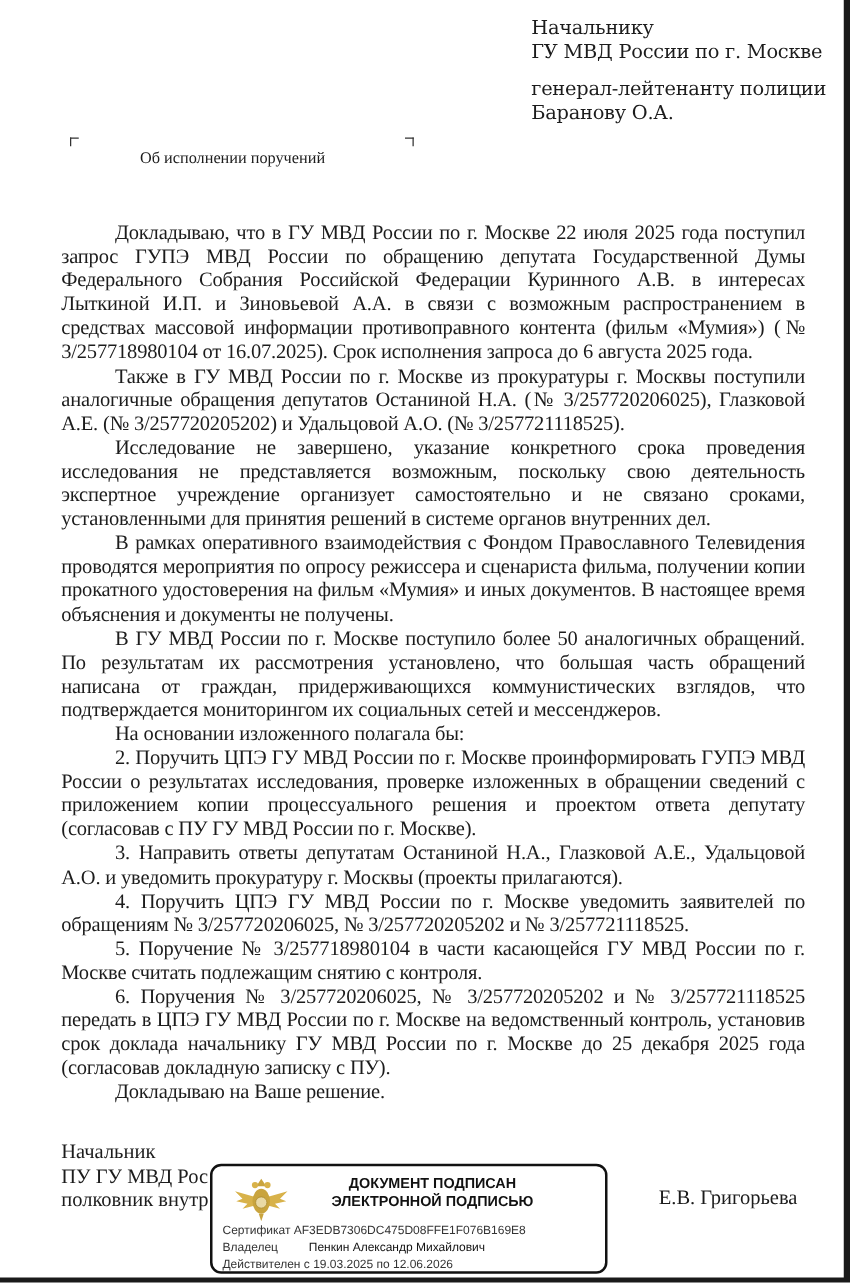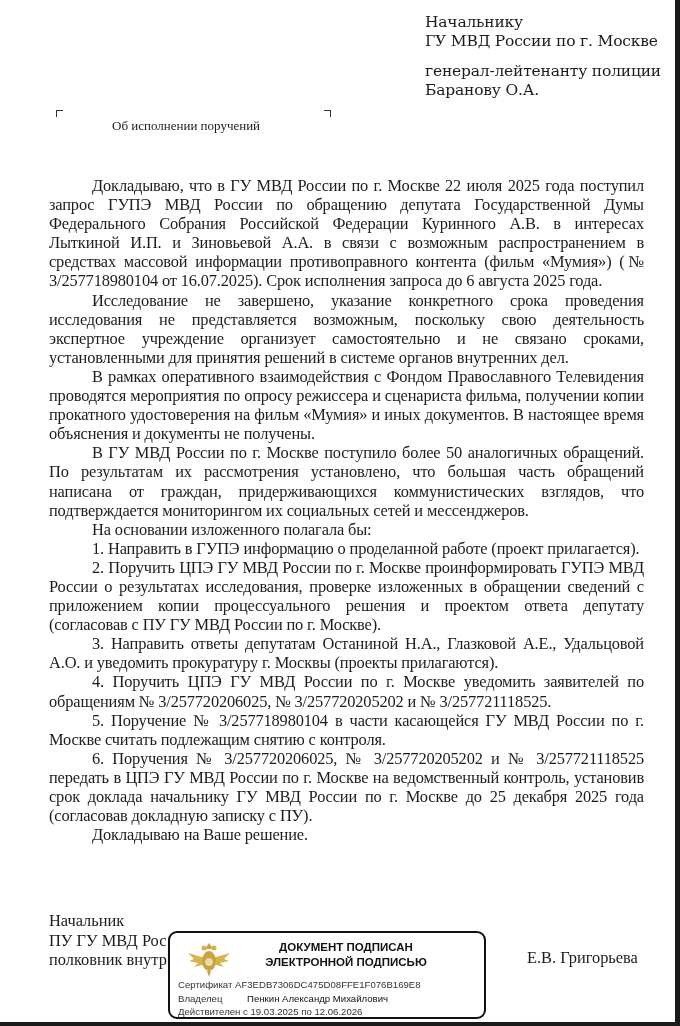--- a/index.html
+++ b/index.html
@@ -91,25 +91,25 @@
       <div>Баранову О.А.</div>
     </div>
   </div>
 
   <div class="corner left"></div>
   <div class="corner right"></div>
   <div class="subject">Об исполнении поручений</div>
 
   <div class="body-text">
     <p>Докладываю, что в ГУ МВД России по г. Москве 22 июля 2025 года поступил запрос ГУПЭ МВД России по обращению депутата Государственной Думы Федерального Собрания Российской Федерации Куринного А.В. в интересах Лыткиной И.П. и Зиновьевой А.А. в связи с возможным распространением в средствах массовой информации противоправного контента (фильм «Мумия») (№ 3/257718980104 от 16.07.2025). Срок исполнения запроса до 6 августа 2025 года.</p>
+    <p>Также в ГУ МВД России по г. Москве из прокуратуры г. Москвы поступили аналогичные обращения депутатов Останиной Н.А. (№ 3/257720206025), Глазковой А.Е. (№ 3/257720205202) и Удальцовой А.О. (№ 3/257721118525).</p>
     <p>Исследование не завершено, указание конкретного срока проведения исследования не представляется возможным, поскольку свою деятельность экспертное учреждение организует самостоятельно и не связано сроками, установленными для принятия решений в системе органов внутренних дел.</p>
     <p>В рамках оперативного взаимодействия с Фондом Православного Телевидения проводятся мероприятия по опросу режиссера и сценариста фильма, получении копии прокатного удостоверения на фильм «Мумия» и иных документов. В настоящее время объяснения и документы не получены.</p>
     <p>В ГУ МВД России по г. Москве поступило более 50 аналогичных обращений. По результатам их рассмотрения установлено, что большая часть обращений написана от граждан, придерживающихся коммунистических взглядов, что подтверждается мониторингом их социальных сетей и мессенджеров.</p>
     <p>На основании изложенного полагала бы:</p>
-    <p>1. Направить в ГУПЭ информацию о проделанной работе (проект прилагается).</p>
     <p>2. Поручить ЦПЭ ГУ МВД России по г. Москве проинформировать ГУПЭ МВД России о результатах исследования, проверке изложенных в обращении сведений с приложением копии процессуального решения и проектом ответа депутату (согласовав с ПУ ГУ МВД России по г. Москве).</p>
     <p>3. Направить ответы депутатам Останиной Н.А., Глазковой А.Е., Удальцовой А.О. и уведомить прокуратуру г. Москвы (проекты прилагаются).</p>
     <p>4. Поручить ЦПЭ ГУ МВД России по г. Москве уведомить заявителей по обращениям № 3/257720206025, № 3/257720205202 и № 3/257721118525.</p>
     <p>5. Поручение № 3/257718980104 в части касающейся ГУ МВД России по г. Москве считать подлежащим снятию с контроля.</p>
     <p>6. Поручения № 3/257720206025, № 3/257720205202 и № 3/257721118525 передать в ЦПЭ ГУ МВД России по г. Москве на ведомственный контроль, установив срок доклада начальнику ГУ МВД России по г. Москве до 25 декабря 2025 года (согласовав докладную записку с ПУ).</p>
     <p>Докладываю на Ваше решение.</p>
   </div>
 
   <div class="sign-left">
     <div>Начальник</div>

